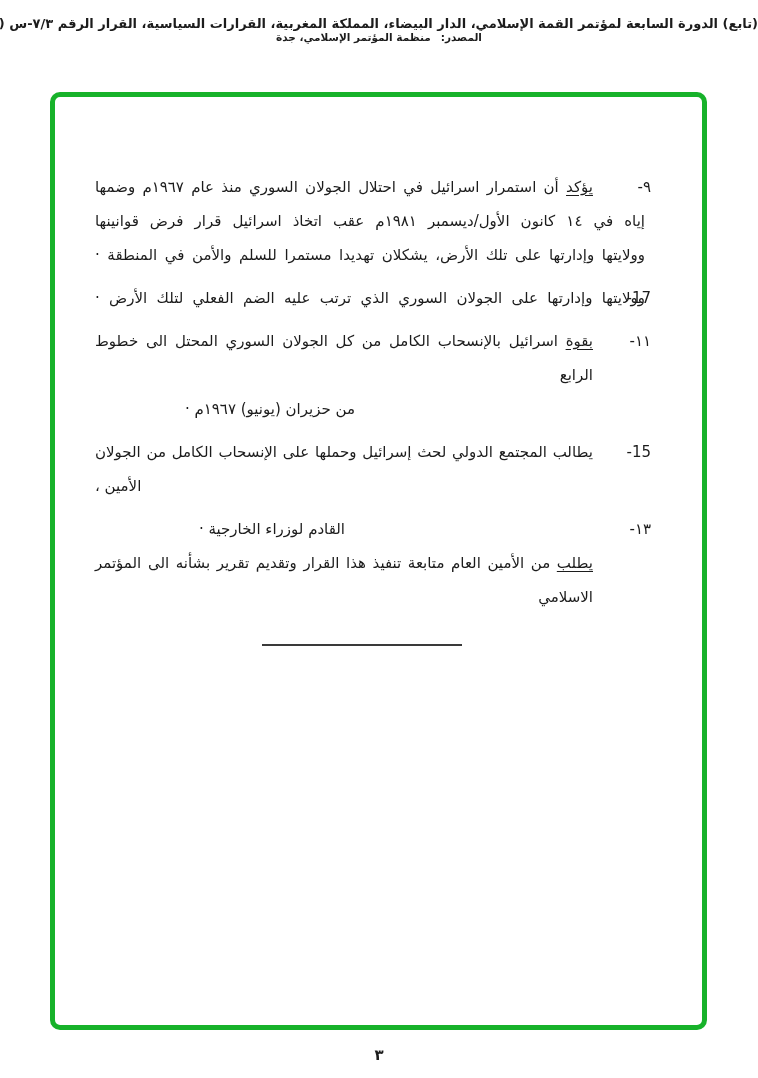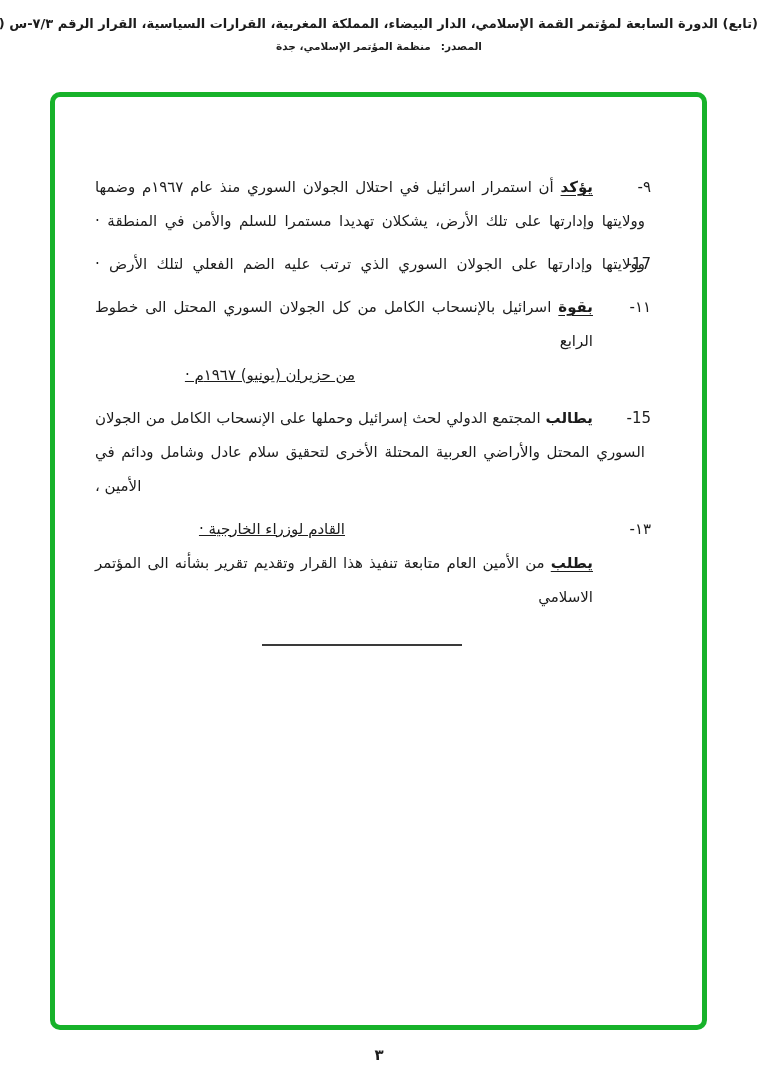--- a/index.html
+++ b/index.html
@@ -20,21 +20,20 @@
     text-align: center;
     direction: rtl;
   }
   .header-line1 {
     font-size: 13px;
     font-weight: bold;
     white-space: nowrap;
     letter-spacing: 0px;
   }
   .header-line2 {
-    margin-top: 9px;
     font-size: 10.5px;
     font-weight: bold;
   }
   .header-line2 .source-value { margin-right: 10px; }
   
   .green-box {
     position: absolute;
     left: 50px; top: 92px;
     width: 647px; height: 928px;
     border: 5px solid #17b22a;
@@ -62,23 +61,23 @@
   .line { min-height: 34px; }
   .line-first {
     margin-right: 52px;
     text-align: justify;
     text-align-last: justify;
   }
   .line-full {
     text-align: justify;
     text-align-last: justify;
   }
-  .line-indent { text-align: right; white-space: nowrap; text-decoration: underline; }
+  .line-indent { text-align: right; white-space: nowrap; }
   .line-left  { text-align: left; text-align-last: left; }
-  .lead { font-weight: bold; }
+  .lead { font-weight: normal; }
   .lead.underlined {
     text-decoration: underline;
     text-underline-offset: 3px;
   }
   
   .divider {
     width: 200px;
     height: 0;
     border-top: 2px solid #3a3a3a;
     margin-top: 30px;
@@ -104,35 +103,35 @@
       <span>المصدر:</span><span class="source-value">منظمة المؤتمر الإسلامي، جدة</span>
     </div>
   </div>
 
   <div class="green-box">
     <div class="text-area">
 
       <div class="para">
           <div class="marker">٩-</div>
           <div class="line line-first"><span class="lead underlined">يؤكد</span> أن استمرار اسرائيل في احتلال الجولان السوري منذ عام ١٩٦٧م وضمها</div>
+          <div class="line line-full">إياه في ١٤ كانون الأول/ديسمبر ١٩٨١م عقب اتخاذ اسرائيل قرار فرض قوانينها</div>
           <div class="line line-full">وولايتها وإدارتها على تلك الأرض، يشكلان تهديدا مستمرا للسلم والأمن في المنطقة ·</div>
         </div>
         <div class="para">
           <div class="marker">17-</div>
           <div class="line line-full">وولايتها وإدارتها على الجولان السوري الذي ترتب عليه الضم الفعلي لتلك الأرض ·</div>
         </div>
         <div class="para">
           <div class="marker">١١-</div>
           <div class="line line-first"><span class="lead underlined">بقوة</span> اسرائيل بالإنسحاب الكامل من كل الجولان السوري المحتل الى خطوط الرابع</div>
           <div class="line line-indent" style="margin-right: 290px;">من حزيران (يونيو) ١٩٦٧م ·</div>
         </div>
         <div class="para">
           <div class="marker">15-</div>
           <div class="line line-first"><span class="lead">يطالب</span> المجتمع الدولي لحث إسرائيل وحملها على الإنسحاب الكامل من الجولان</div>
-          <div class="line line-full">السوري المحتل والأراضي العربية المحتلة الأخرى لتحقيق سلام عادل وشامل ودائم في</div>
           <div class="line line-left">الأمين ،</div>
         </div>
         <div class="para">
           <div class="marker">١٣-</div>
           <div class="line line-indent" style="margin-right: 300px;">القادم لوزراء الخارجية ·</div>
           <div class="line line-first"><span class="lead underlined">يطلب</span> من الأمين العام متابعة تنفيذ هذا القرار وتقديم تقرير بشأنه الى المؤتمر الاسلامي</div>
         </div>
         <div class="divider"></div>
     </div>
   </div>

